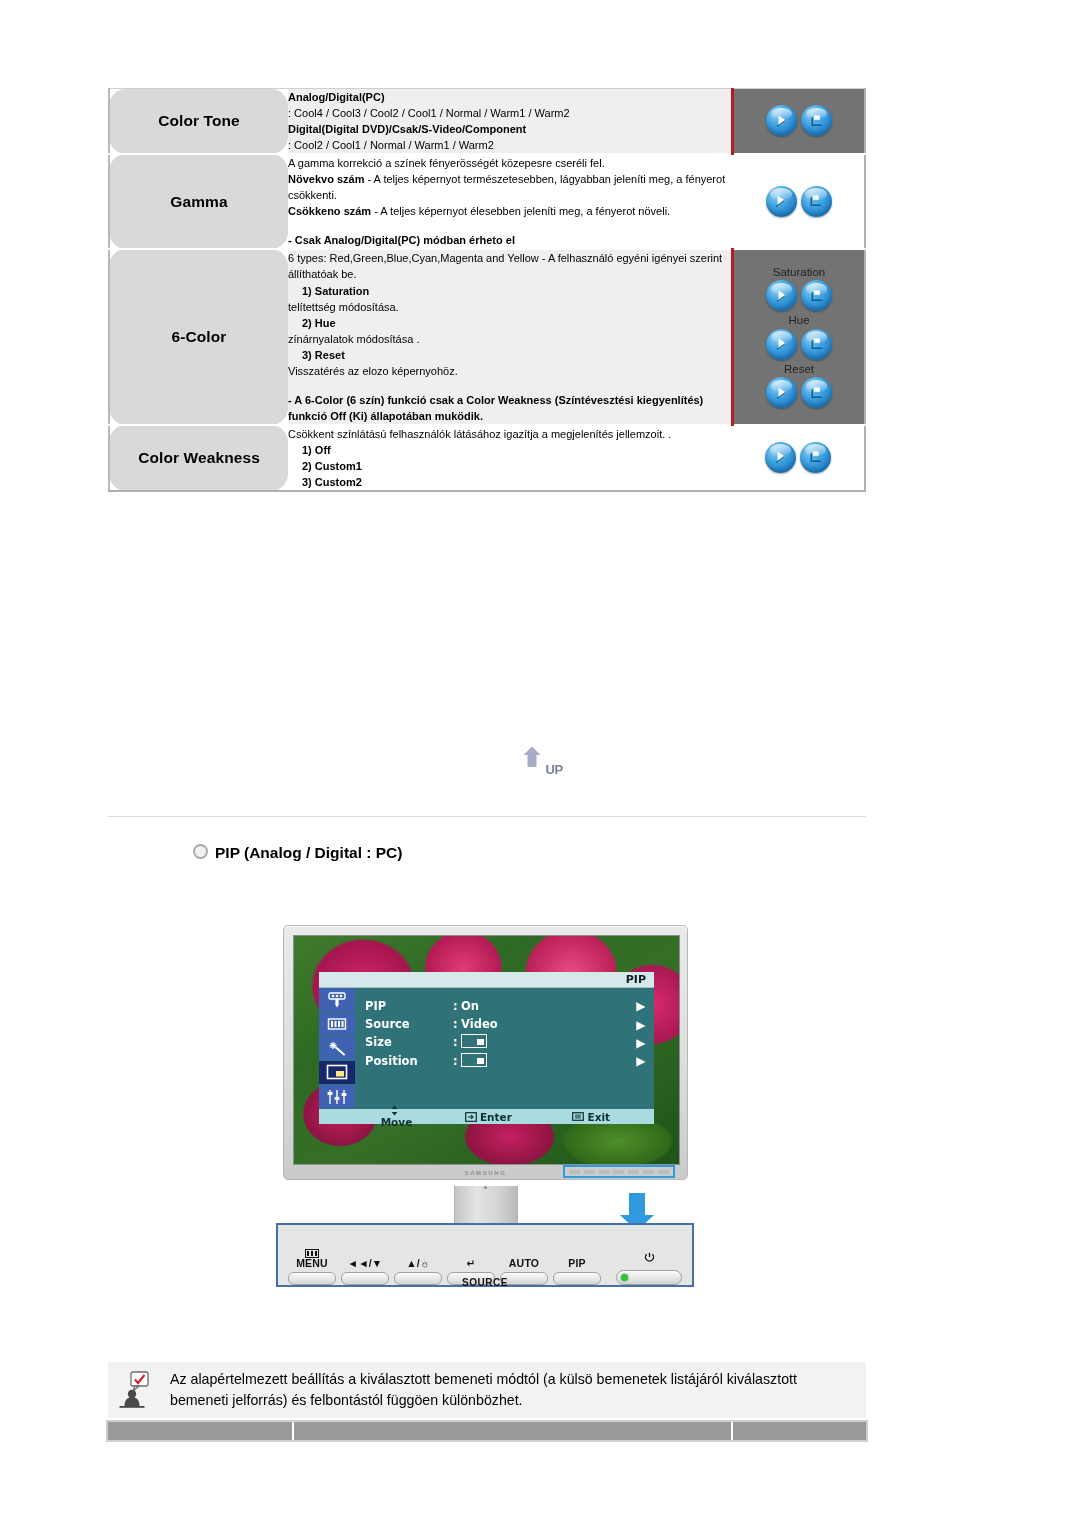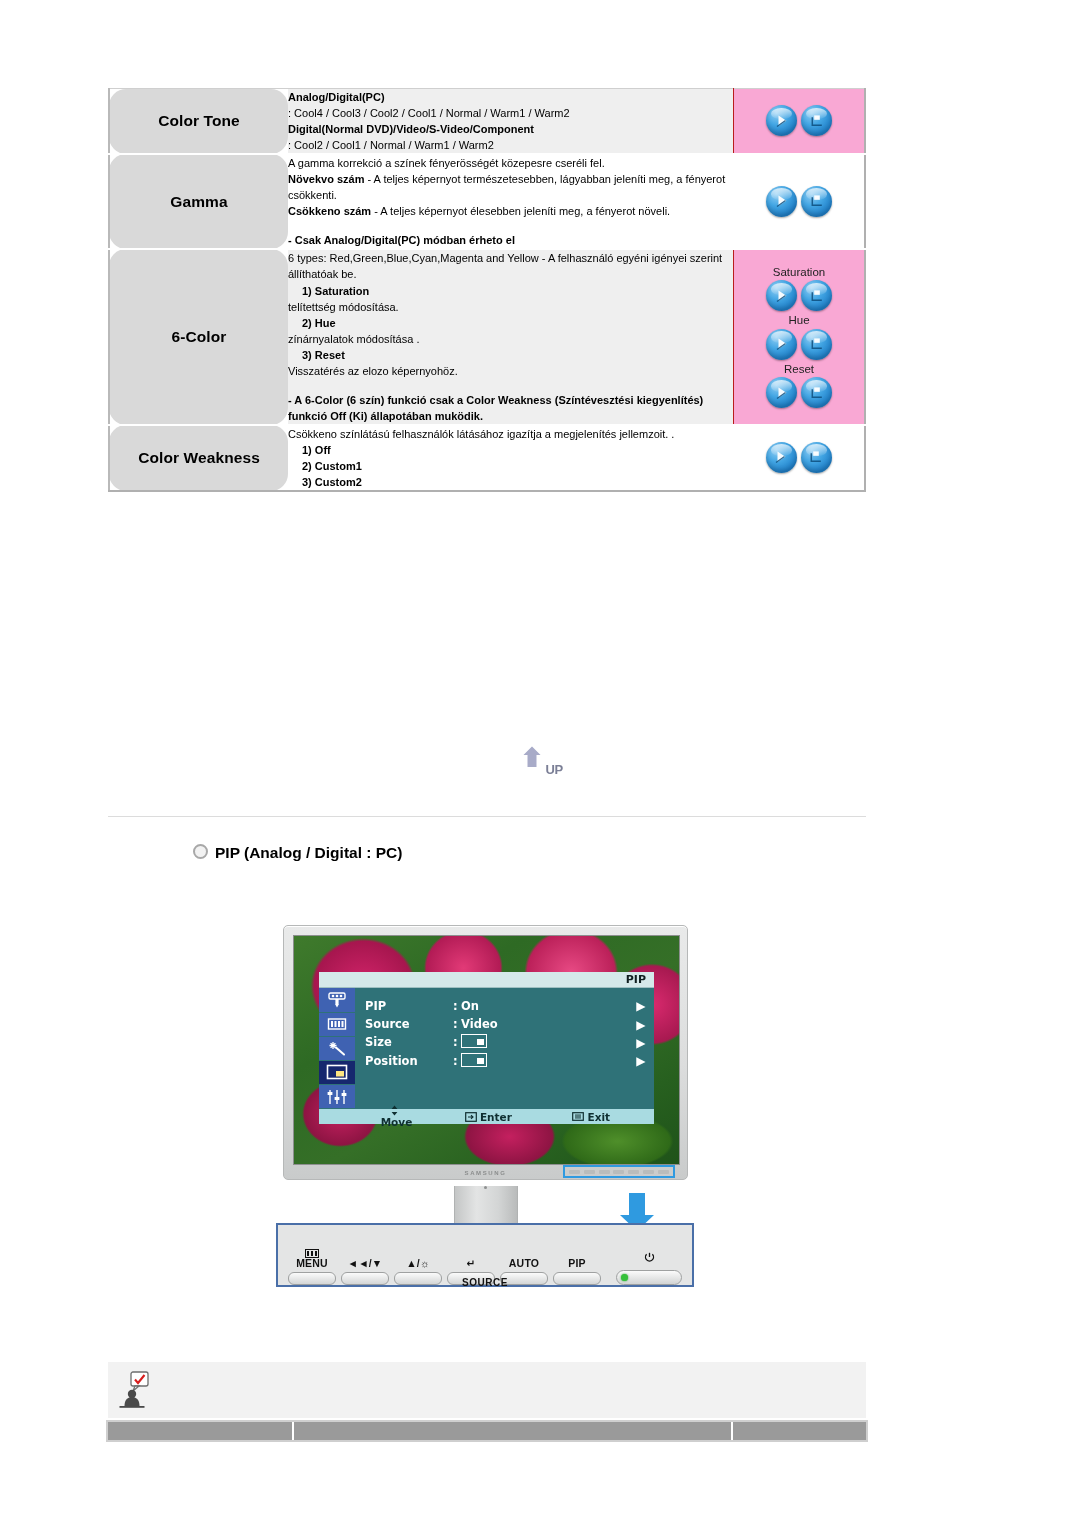--- a/index.html
+++ b/index.html
@@ -22,22 +22,22 @@
     font-weight:bold;font-size:15.5px;letter-spacing:.1px;
     border-bottom:2px solid #ffffff;
     border-radius:17px;
   }
   .c-body{
     background:#efefef;padding:10px 12px 12px 16px;
     font-size:11px;line-height:1.46;
     border-bottom:2px solid #ffffff;
   }
   .c-icons{
-    width:130px;background:#f9a8d4;text-align:center;vertical-align:middle;
-    border-left:1px solid #b91c1c;border-bottom:2px solid #ffffff;
+    width:130px;background:#737373;text-align:center;vertical-align:middle;
+    border-left:3px solid #b91c1c;border-bottom:2px solid #ffffff;
   }
   tr.alt .c-body, tr.alt .c-icons{background:#ffffff;}
   tr.alt .c-icons{border-left:1px solid #ffffff;}
   tr.last .c-name, tr.last .c-body, tr.last .c-icons{border-bottom:none;}
   tr.last .c-icons{border-left:none;}
 
   .b{font-weight:bold;}
   .ind1{padding-left:14px;font-weight:bold;}
   .ind2{}
   .gap{height:13px;}
@@ -222,21 +222,21 @@
 </head>
 <body>
 
 <table class="spec-table">
   <tbody id="spec-body">
       <tr>
         <td class="c-name">Color Tone</td>
         <td class="c-body">
           <div class="b">Analog/Digital(PC)</div>
           <div>: Cool4 / Cool3 / Cool2 / Cool1 / Normal / Warm1 / Warm2</div>
-          <div class="b">Digital(Normal DVD)/Video/S-Video/Component</div>
+          <div class="b">Digital(Digital DVD)/Csak/S-Video/Component</div>
           <div>: Cool2 / Cool1 / Normal / Warm1 / Warm2</div>
         </td>
         <td class="c-icons">
           <div class="icon-stack">
             <div class="btnrow">
               <span class="bbtn">
                 <span class="gl">
                   <svg width="18" height="18" viewBox="0 0 18 18">
                     <path d="M5.5 3.6 L13.4 8.8 L5.5 14 Z" fill="#ffffff" opacity="0.95"></path>
                     <path d="M4 14.5 L12.5 8.5" stroke="#0d4d7c" stroke-width="1.3" fill="none" opacity="0.85"></path>
@@ -358,21 +358,21 @@
                   </svg>
                 </span>
               </span>
             </div>
           </div>
         </td>
       </tr>
       <tr class="alt last">
         <td class="c-name">Color Weakness</td>
         <td class="c-body">
-          <div>Csökkeno színlátású felhasználók látásához igazítja a megjelenítés jellemzoit. .</div>
+          <div>Csökkent színlátású felhasználók látásához igazítja a megjelenítés jellemzoit. .</div>
           <div class="ind1">1) Off</div>
           <div class="ind1">2) Custom1</div>
           <div class="ind1">3) Custom2</div>
         </td>
         <td class="c-icons">
           <div class="icon-stack">
             <div class="btnrow">
               <span class="bbtn">
                 <span class="gl">
                   <svg width="18" height="18" viewBox="0 0 18 18">
@@ -588,19 +588,20 @@
   <div class="note-ic">
     <svg width="42" height="40" viewBox="0 0 42 40">
       <rect x="13" y="2" width="17" height="14" rx="2" fill="#fff" stroke="#6d6d6d" stroke-width="1.3"></rect>
       <path d="M17 16 L15 21 L21 16 Z" fill="#fff" stroke="#6d6d6d" stroke-width="1.3"></path>
       <path d="M17 9.5 L20 13 L26.5 5" stroke="#d81e1e" stroke-width="2.1" fill="none"></path>
       <circle cx="14" cy="24" r="4.2" fill="#4a4a4a"></circle>
       <path d="M6.5 36 C6.5 29.5 10 27 14 27 C18 27 21.5 29.5 21.5 36 Z" fill="#4a4a4a"></path>
       <rect x="1.5" y="36" width="25" height="1.8" fill="#4a4a4a"></rect>
     </svg>
   </div>
+  <div class="note-txt">Az alapértelmezett beállítás a kiválasztott bemeneti módtól (a külsö bemenetek listájáról kiválasztott bemeneti jelforrás) és felbontástól függöen különbözhet.</div>
 </div>
 
 <div class="foot-bar">
   <div class="fb1"></div>
   <div class="fb2"></div>
   <div class="fb3"></div>
 </div>
 
 </body></html>

